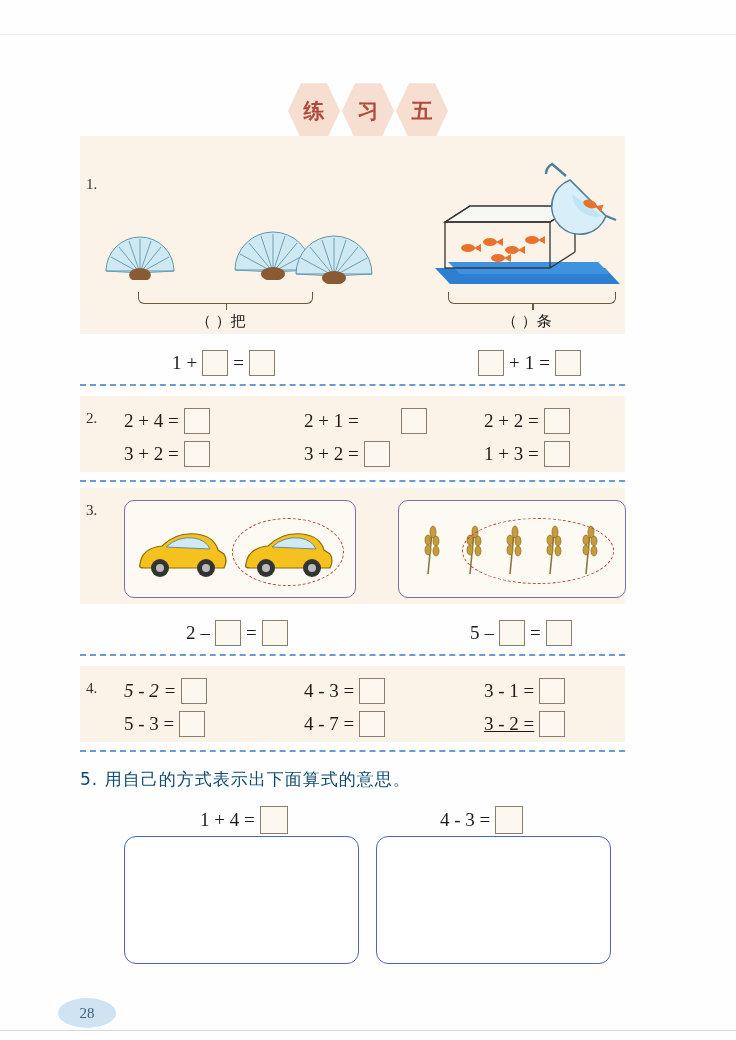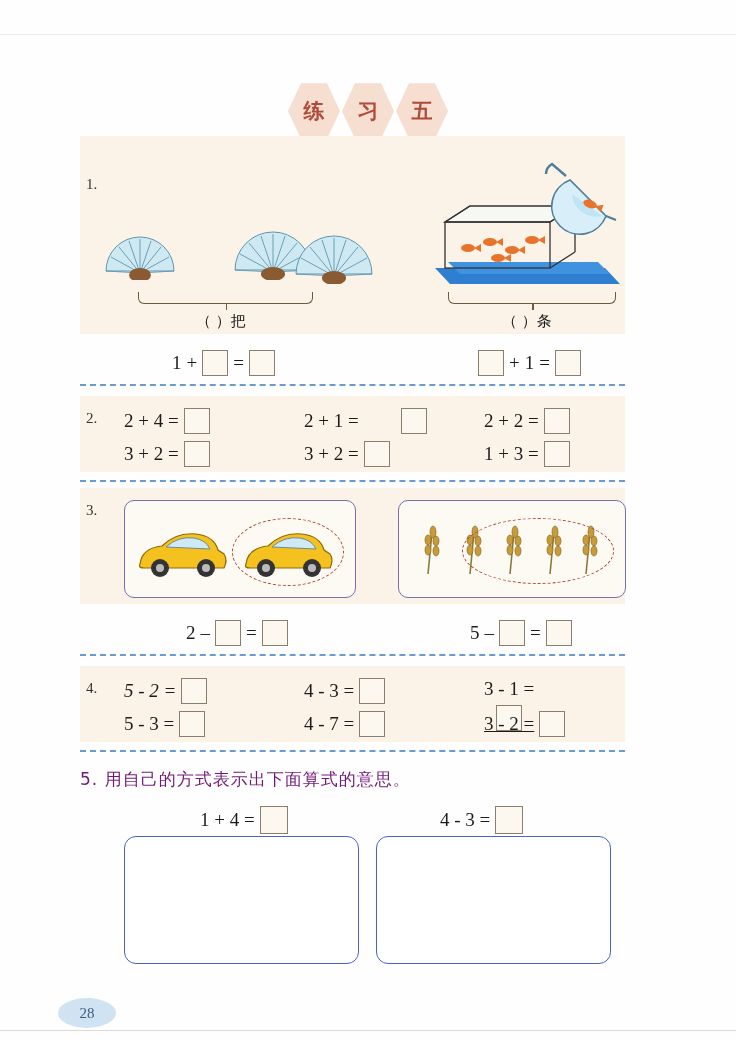--- a/index.html
+++ b/index.html
@@ -121,21 +121,21 @@
     border: 1.8px dashed #b0452f;
     border-radius: 50%;
   }
 
   
   .q5text {
     position: absolute;
     left: 80px; top: 768px;
     font-family: "DejaVu Sans", sans-serif;
     font-size: 17px;
-    color: #701a75;
+    color: #0c4a6e;
     letter-spacing: 1px;
   }
   .drawbox {
     position: absolute;
     border: 1.6px solid #4a63c8;
     border-radius: 12px;
     background: #ffffff;
     height: 128px;
     width: 235px;
   }
@@ -431,21 +431,21 @@
   <div class="qnum" style="left:86px; top:680px;">4.</div>
 
   <div class="eq" style="position:absolute; left:124px; top:678px;font-style:italic;">
     <span>5 - 2 =</span>
       <span class="abox"></span>
   </div>
   <div class="eq" style="position:absolute; left:304px; top:678px;">
     <span>4 - 3 =</span>
       <span class="abox"></span>
   </div>
-  <div class="eq" style="position:absolute; left:484px; top:678px;flex-direction:column;">
+  <div class="eq" style="position:absolute; left:484px; top:678px;">
     <span>3 - 1 =</span>
       <span class="abox"></span>
   </div>
 
   <div class="eq" style="position:absolute; left:124px; top:711px;">
     <span>5 - 3 =</span>
       <span class="abox"></span>
   </div>
   <div class="eq" style="position:absolute; left:304px; top:711px;">
     <span>4 - 7 =</span>

